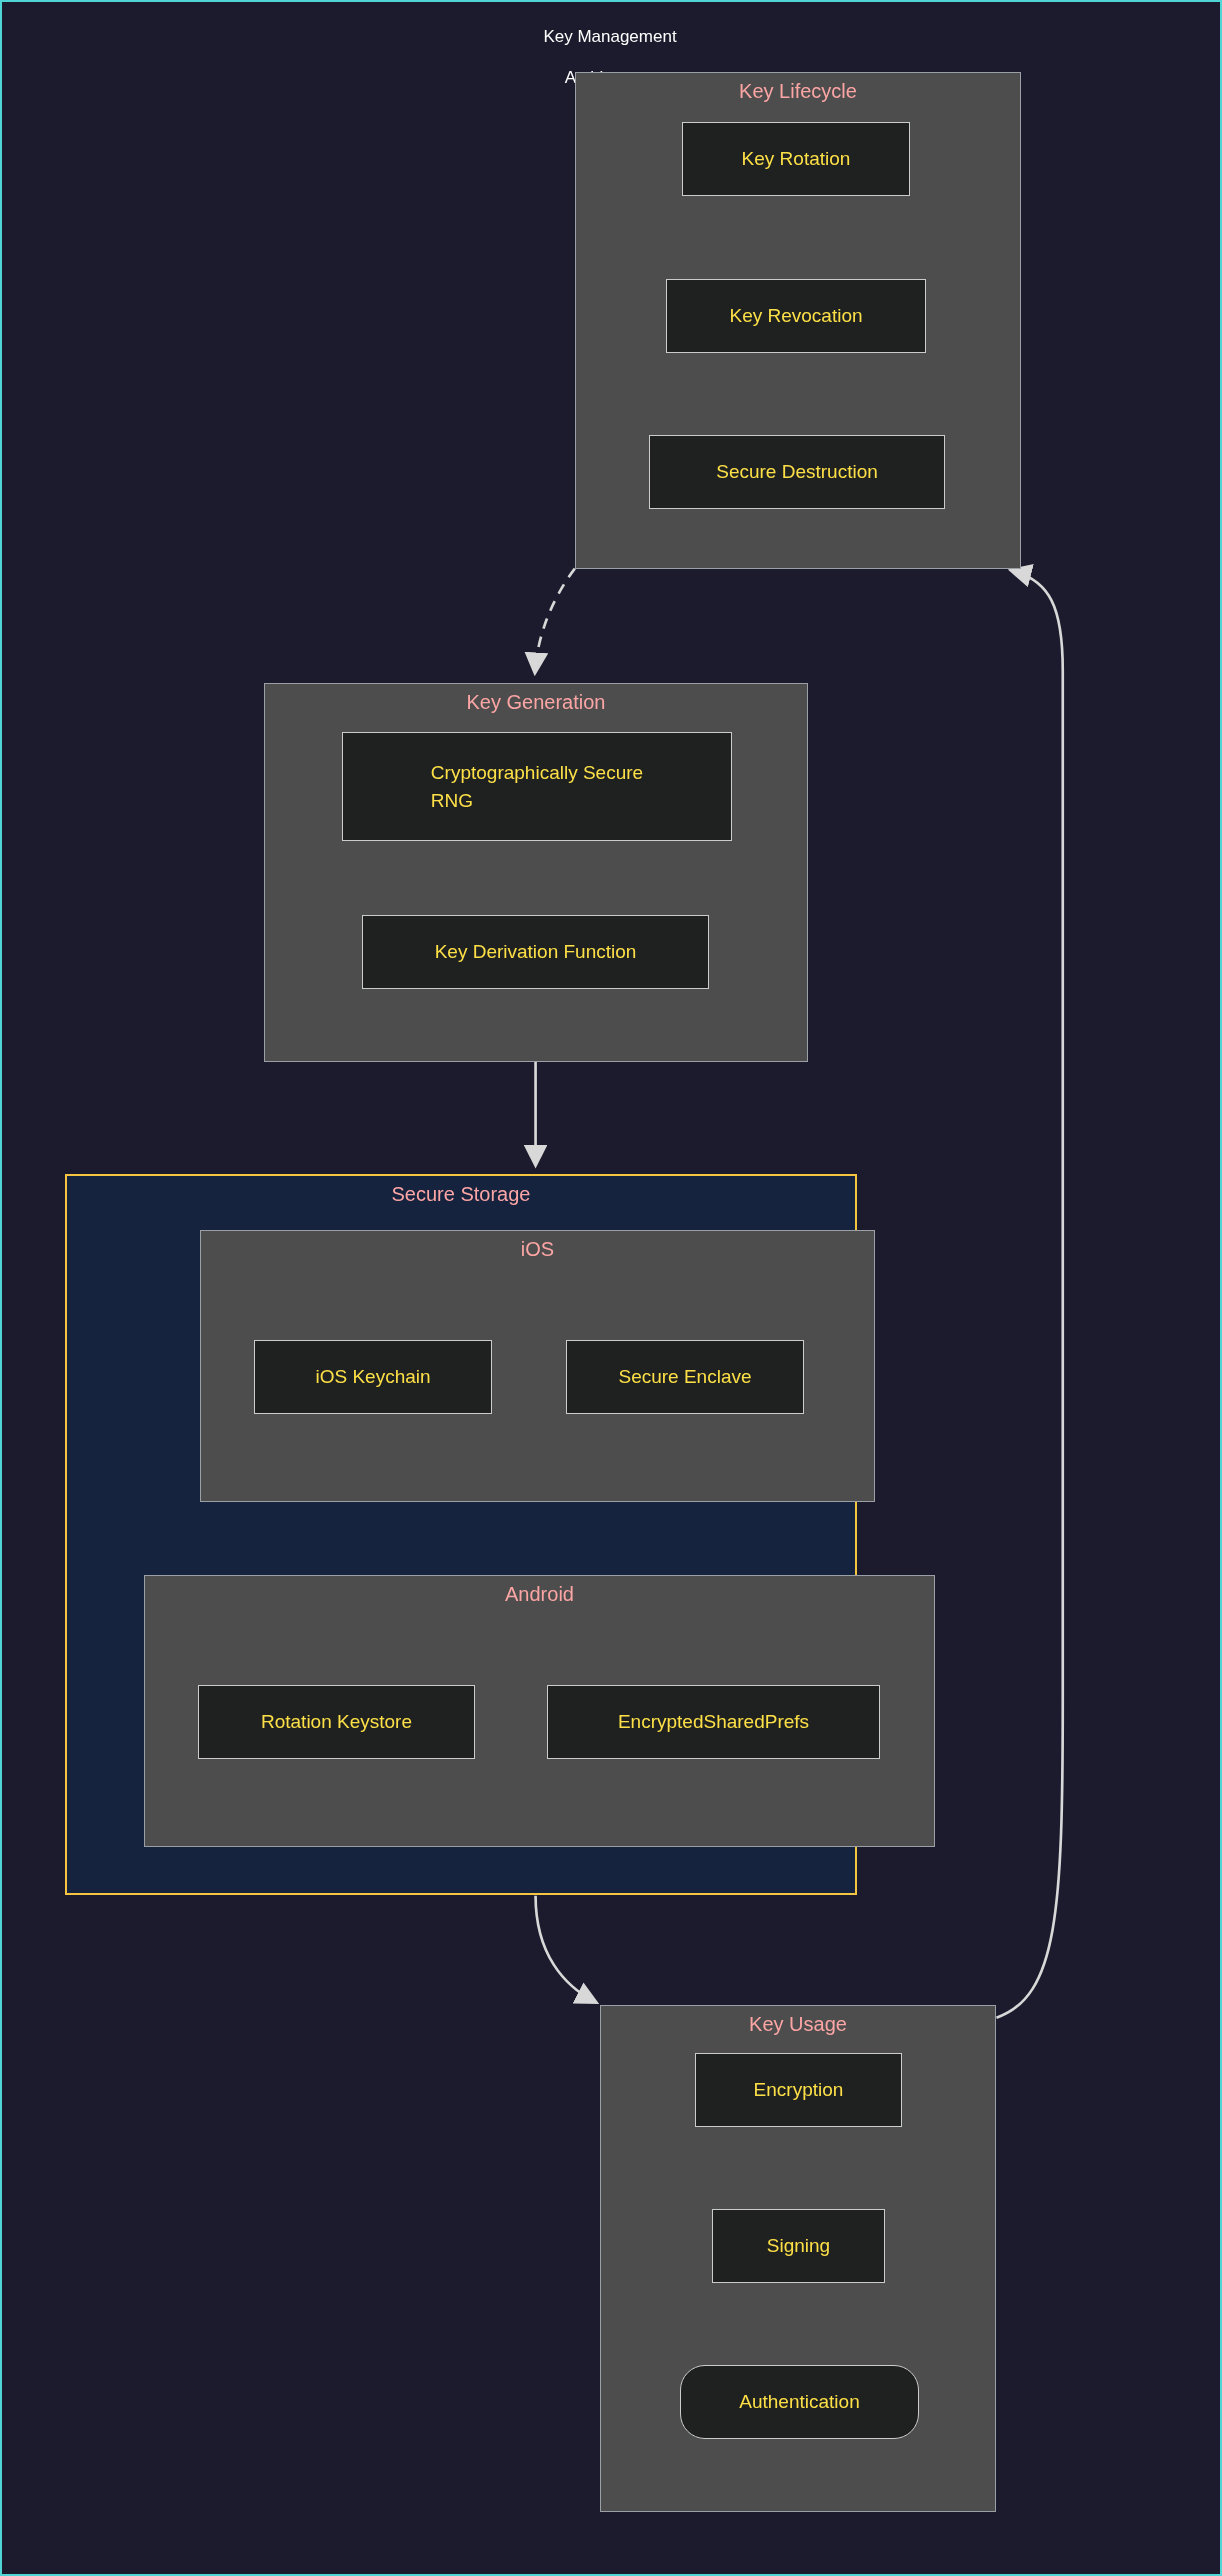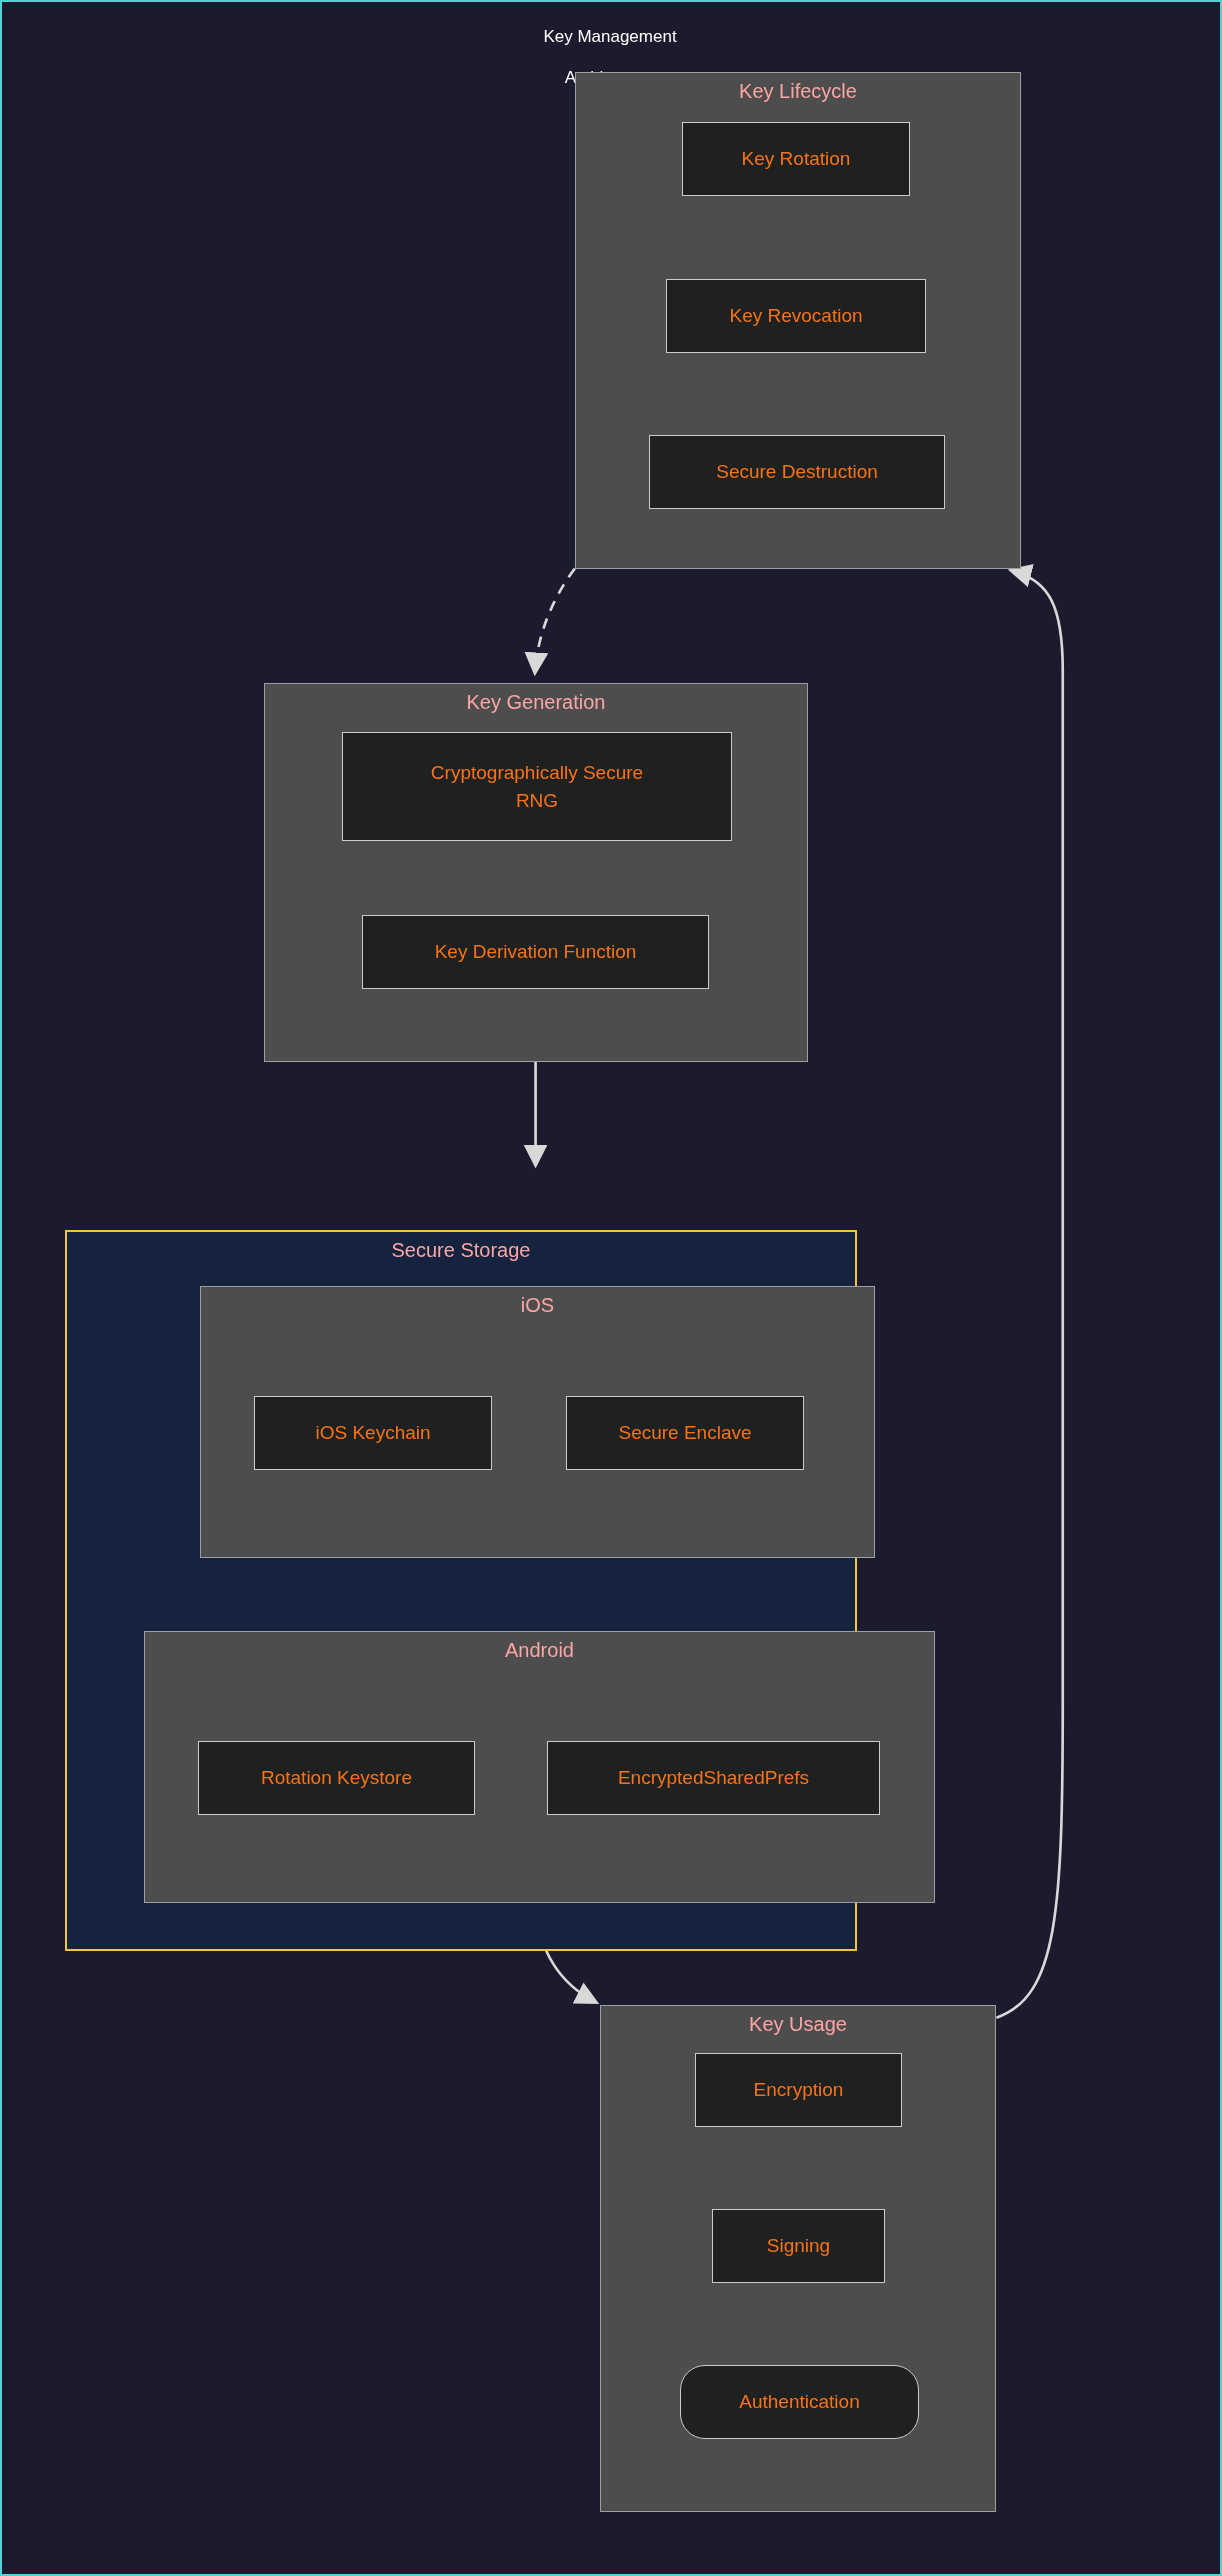--- a/index.html
+++ b/index.html
@@ -52,27 +52,26 @@
     background: #16233f;
     border: 2.1px solid #f5c542;
   }
 
   
   .node {
     position: absolute;
     box-sizing: border-box;
     background: #1f2020;
     border: 1.6px solid #cccccc;
-    color: #f97316;
+    color: #fde047;
     font-size: 19px;
     line-height: 27.6px;
     display: flex;
     align-items: center;
     justify-content: center;
-    text-align: center;
     white-space: pre-line;
   }
 
   
   #edges {
     position: absolute;
     left: 0;
     top: 0;
     width: 1222px;
     height: 2576px;
@@ -116,21 +115,21 @@
 
   <div class="cluster" style="left:262px; top:681px; width:544px; height:379px;text-decoration:underline;">
     <div class="cluster-label">Key Generation</div>
 
     <div class="node" style="left:77px; top:48px; width:390px; height:109px;">Cryptographically Secure
 RNG</div>
 
     <div class="node" style="left:97px; top:231px; width:347px; height:74px;">Key Derivation Function</div>
   </div>
 
-  <div class="cluster highlight" style="left:63px; top:1228px; width:792px; height:721px;">
+  <div class="cluster highlight" style="left:63px; top:1172px; width:792px; height:721px;">
     <div class="cluster-label">Secure Storage</div>
 
     <div class="cluster" style="left:133px; top:54px; width:675px; height:272px;">
       <div class="cluster-label">iOS</div>
 
       <div class="node" style="left:53px; top:109px; width:238px; height:74px;">iOS Keychain</div>
 
       <div class="node" style="left:365px; top:109px; width:238px; height:74px;">Secure Enclave</div>
     </div>
 

